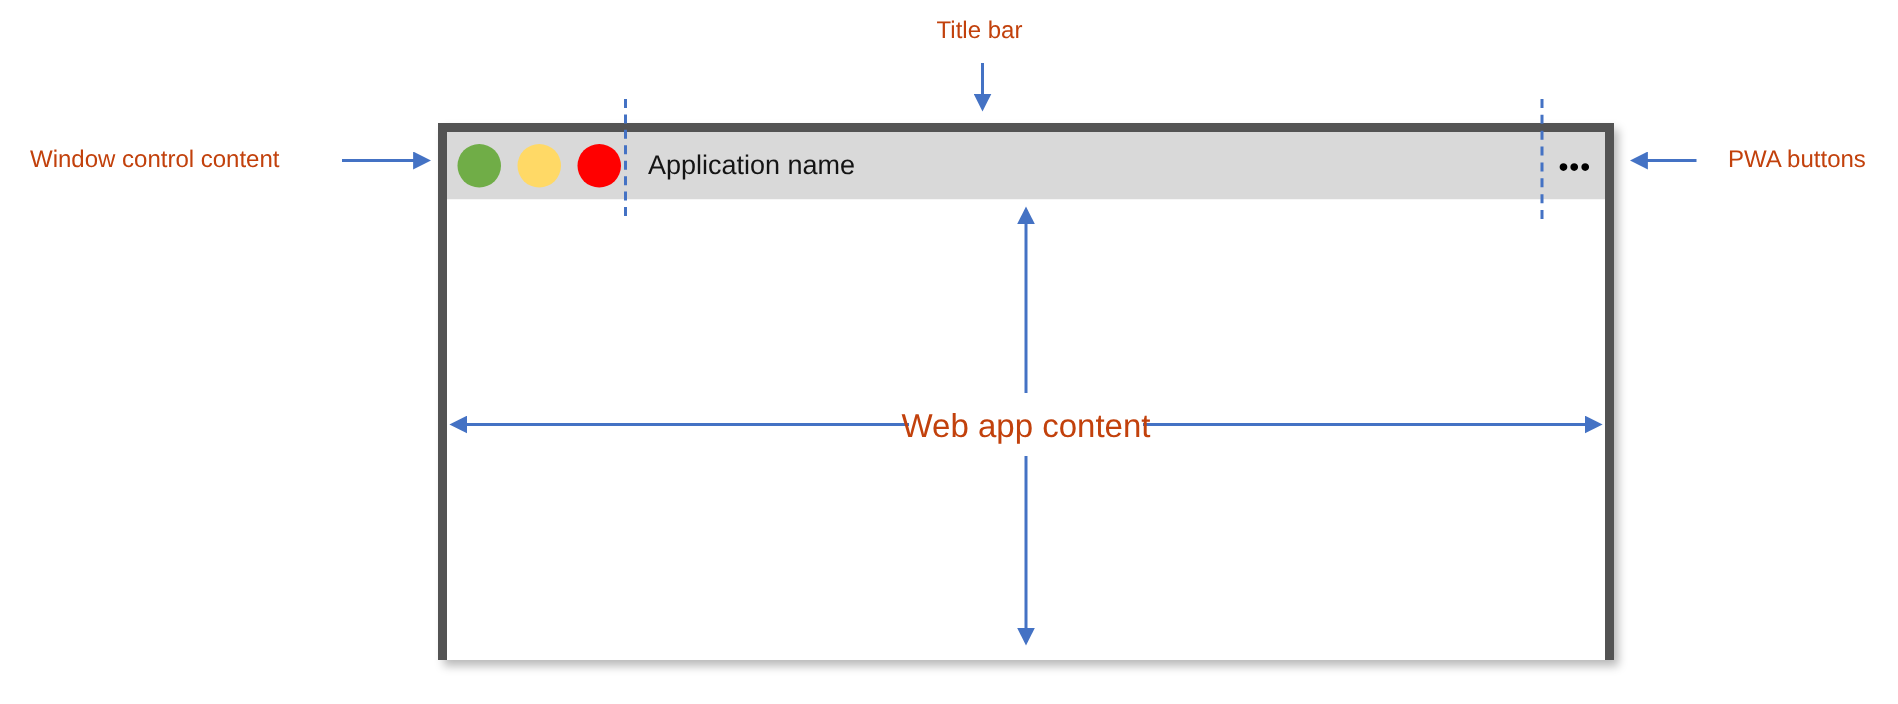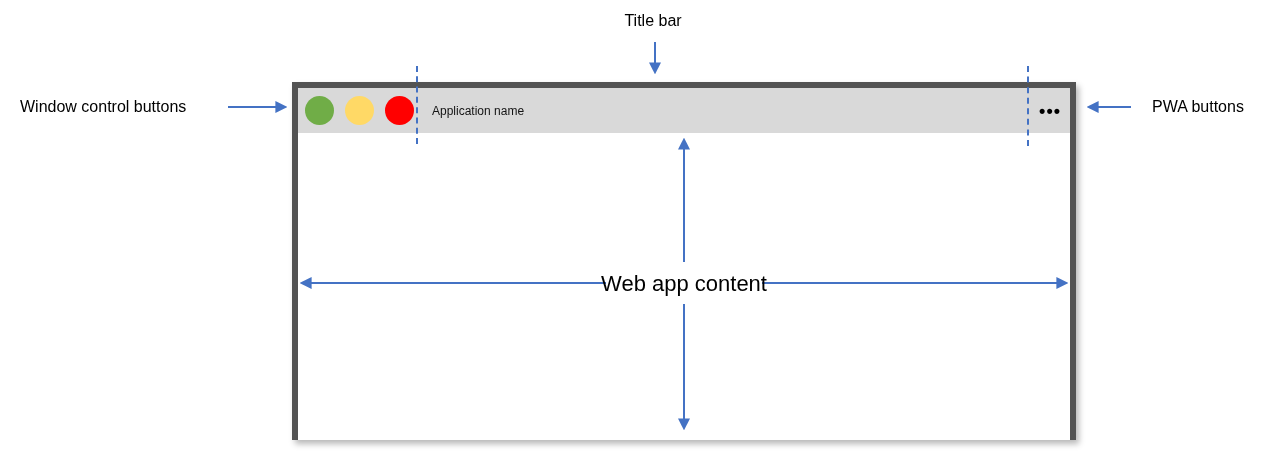--- a/index.html
+++ b/index.html
@@ -20,21 +20,21 @@
     z-index: 5;
   }
   svg.arrows line { stroke: var(--arrow, #4472C4); stroke-width: 2; }
   .ah-path { fill: var(--arrow, #4472C4); }
 
   
   .label {
     position: absolute;
     font-size: 16px;
     line-height: 20px;
-    color: #000000;
+    color: #c2410c;
     white-space: nowrap;
     z-index: 6;
   }
   .label-title-bar   { left: 653px; top: 11px; transform: translateX(-50%); }
   .label-wcb         { left: 20px;  top: 97px; }
   .label-pwa         { left: 1152px; top: 97px; }
   .label-content     { left: 684px; top: 284px; transform: translate(-50%, -50%); font-size: 22px; }
 
   
   .window {
@@ -54,21 +54,21 @@
   }
   .circle {
     width: 29px; height: 29px;
     border-radius: 50%;
     flex: 0 0 auto;
   }
   .circle + .circle { margin-left: 11px; }
   .circle:first-child { margin-left: 7px; }
   .appname {
     margin-left: 18px;
-    font-size: 12px;
+    font-size: 18px;
     color: #141414;
     white-space: nowrap;
   }
   .dots {
     margin-left: auto;
     margin-right: 9px;
     font-size: 18px;
     font-weight: 700;
     letter-spacing: 1px;
     color: #000;
@@ -99,21 +99,21 @@
   <line x1="655" y1="42" x2="655" y2="72" marker-end="url(#ah)"></line>
   <line x1="228" y1="107" x2="285" y2="107" marker-end="url(#ah)"></line>
   <line x1="1131" y1="107" x2="1089" y2="107" marker-end="url(#ah)"></line>
   <line x1="606" y1="283" x2="302" y2="283" marker-end="url(#ah)"></line>
   <line x1="762" y1="283" x2="1066" y2="283" marker-end="url(#ah)"></line>
   <line x1="684" y1="262" x2="684" y2="140" marker-end="url(#ah)"></line>
   <line x1="684" y1="304" x2="684" y2="428" marker-end="url(#ah)"></line>
 </svg>
 
 <div class="label label-title-bar">Title bar</div>
-<div class="label label-wcb">Window control buttons</div>
+<div class="label label-wcb">Window control content</div>
 <div class="label label-pwa">PWA buttons</div>
 <div class="label label-content">Web app content</div>
 
 <div class="window">
   <div class="titlebar">
     <span class="circle" style="background-color: rgb(112, 173, 71);"></span>
     <span class="circle" style="background-color: rgb(255, 217, 102);"></span>
     <span class="circle" style="background-color: rgb(255, 0, 0);"></span>
     <span class="appname">Application name</span>
     <span class="dots">•••</span>

